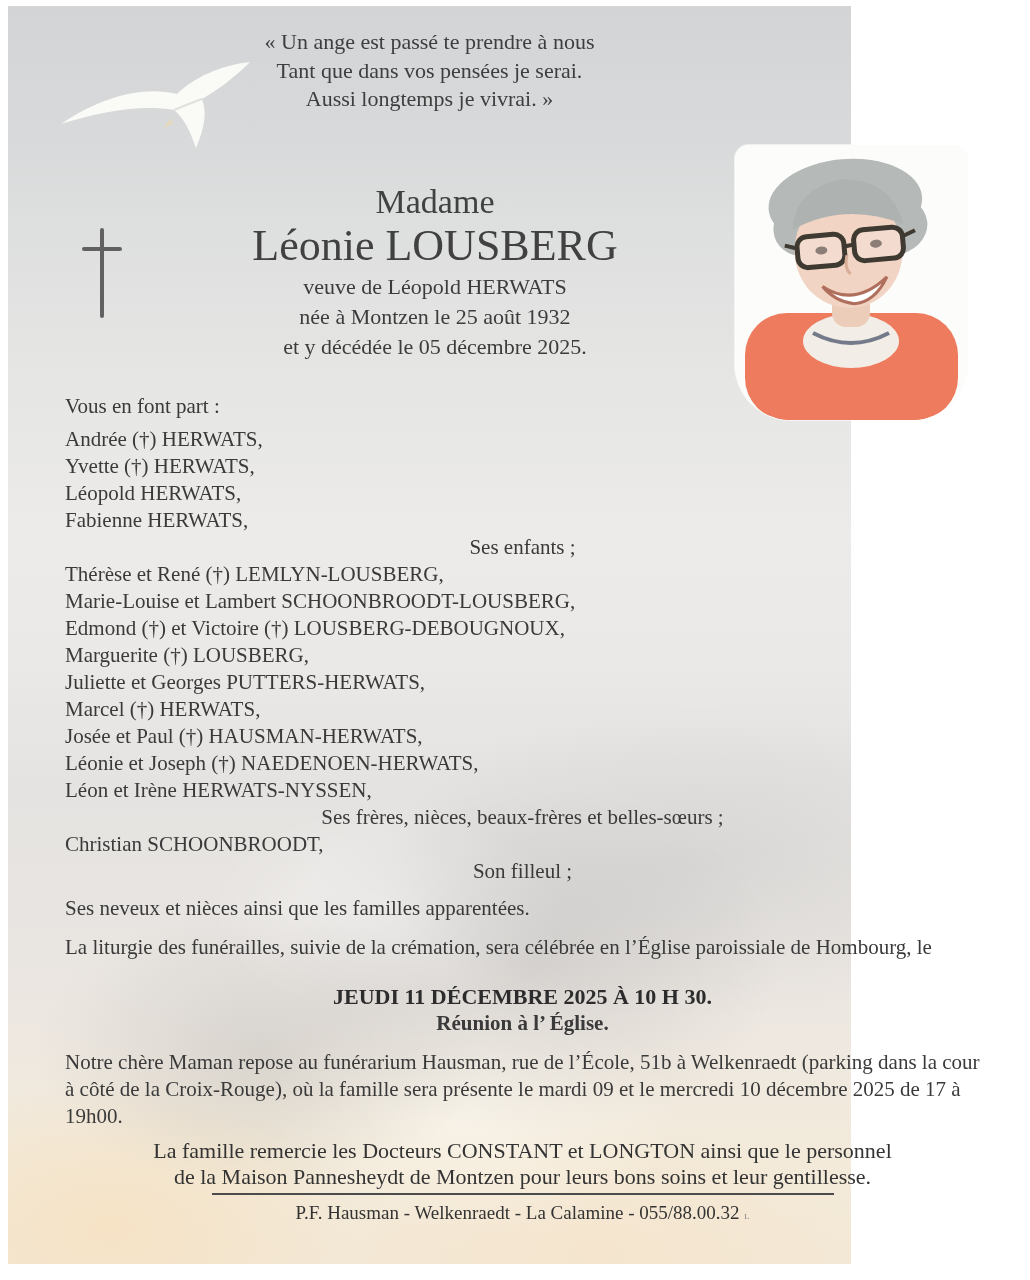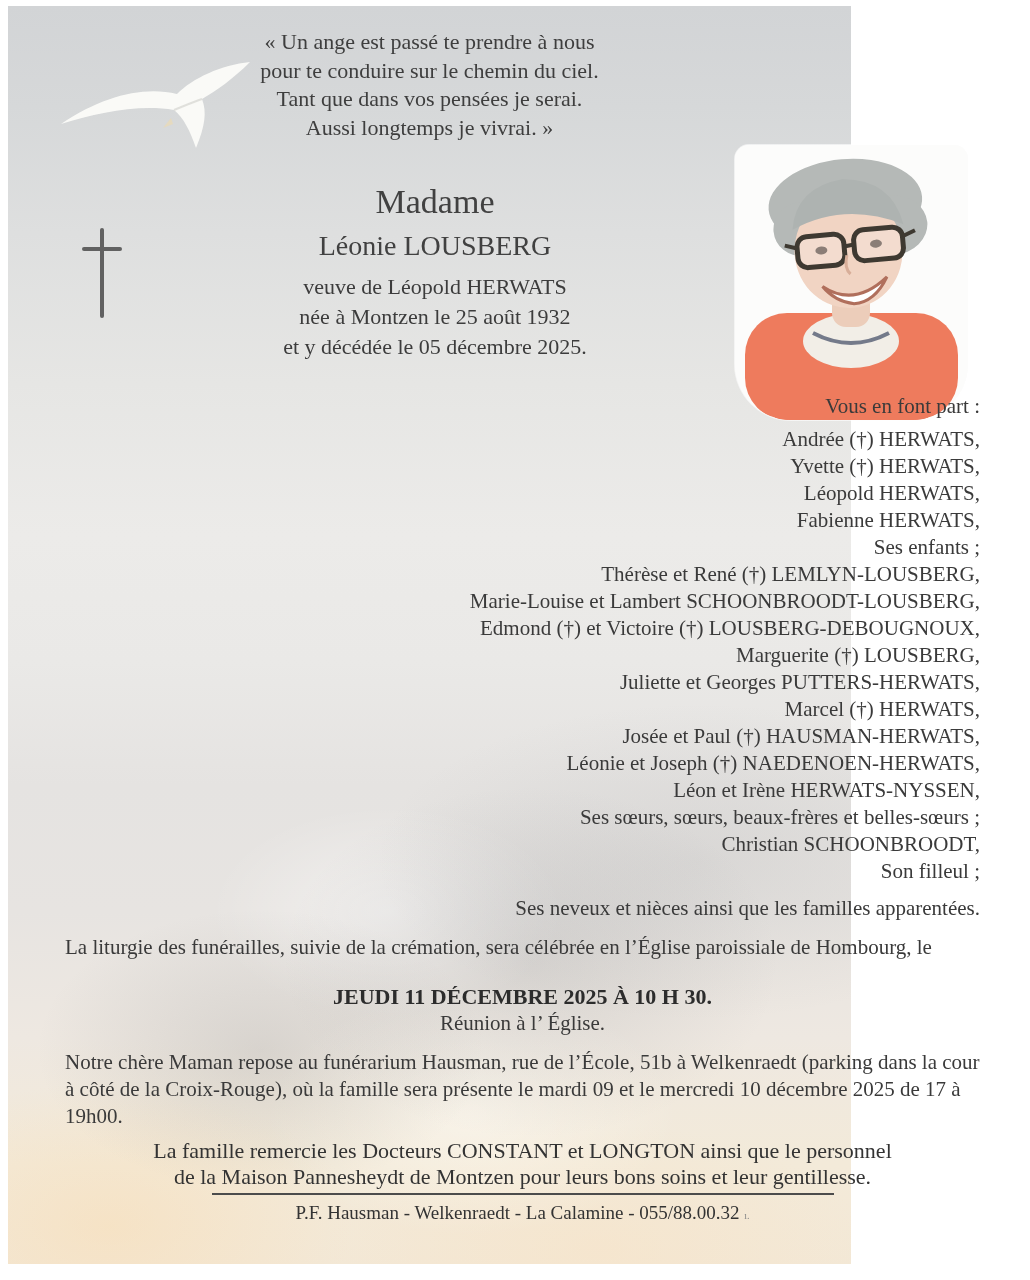--- a/index.html
+++ b/index.html
@@ -16,44 +16,43 @@
       radial-gradient(45% 14% at 70% 99%, rgba(248,226,196,0.45), transparent 72%),
       linear-gradient(180deg,#d2d4d6 0%,#d6d8d9 8%,#dedfdf 18%,#e6e6e4 30%,#ecebe9 42%,#eae9e7 52%,#e5e3e1 62%,#e7e4e1 72%,#eee8e1 82%,#f3ead9 92%,#f3e8d6 100%);
   }
   .quote{position:absolute;left:0;top:22px;width:100%;text-align:center;font-size:22px;line-height:28.5px;color:#3e3e3e;}
   .dove{position:absolute;left:45px;top:52px;width:205px;height:125px;}
   .cross{position:absolute;left:72px;top:222px;width:44px;height:92px;}
   .cross .v{position:absolute;left:20px;top:0;width:4px;height:90px;background:#616161;border-radius:2px;filter:blur(0.3px);}
   .cross .h{position:absolute;left:2px;top:19px;width:40px;height:4px;background:#616161;border-radius:2px;filter:blur(0.3px);}
   .titleblock{position:absolute;left:57px;top:176px;width:740px;text-align:center;}
   .t-madame{font-size:34px;line-height:40px;color:#414141;}
-  .t-name{font-size:28px;line-height:48px;color:#414141;}
+  .t-name{font-size:44px;line-height:48px;color:#414141;}
   .t-sub{font-size:22px;line-height:27px;margin-top:3px;color:#3c3c3c;}
   .photo{position:absolute;left:727px;top:139px;width:233px;height:275px;background:#fcfcfb;border-radius:14px 14px 56px 56px;overflow:hidden;box-shadow:0 0 0 1px rgba(255,255,255,0.6);}
   .bodytext{position:absolute;left:57px;top:387px;width:915px;font-size:21px;line-height:27px;color:#3a3a3a;}
-  .bodyline{white-space:pre;text-align:right;}
-  .right{text-align:right;}
-  .center{text-align:center;}
+  .bodyline{white-space:pre;}
+  .right{text-align:center;}
+  .center{text-align:center;font-weight:bold;}
   .mt6{margin-top:6px;} .mt10{margin-top:10px;} .mt12{margin-top:12px;} .mt22{margin-top:22px;} .mt8{margin-top:8px;}
   .dateline{font-weight:bold;font-size:22px;color:#2c2c2c;}
   .para{white-space:normal;}
   .thanks{font-size:22px;line-height:26px;text-align:center;color:#333;}
   .thanks-rule{width:622px;margin:3px auto 4px auto;border-top:2px solid #4c4c4c;}
   .footerline{font-size:19px;text-align:center;color:#333;}
   .tinymark{font-size:10px;color:#888;vertical-align:baseline;}
 </style>
 </head>
 <body>
 
 <div class="page">
   <div class="card">
 
     <div class="quote">
       <div>« Un ange est passé te prendre à nous</div>
-      <div>pour te conduire sur le chemin du ciel.</div>
       <div>Tant que dans vos pensées je serai.</div>
       <div>Aussi longtemps je vivrai. »</div>
     </div>
 
     <svg class="dove" viewBox="0 0 205 125">
       <path d="M8 66 C50 38 90 28 124 36 C140 20 168 7 197 4 C180 21 163 33 149 41 C154 54 152 68 143 90 C137 73 131 60 121 52 C85 46 45 55 8 66 Z" fill="#fbfbf8" opacity="0.97"></path>
       <path d="M121 52 C131 48 140 44 149 41" stroke="#d9d9d4" stroke-width="2" fill="none" opacity="0.8"></path>
       <path d="M118 60 L110 70 L120 66 Z" fill="#e8d9b8" opacity="0.8"></path>
     </svg>
 
@@ -114,21 +113,21 @@
           <div class="bodyline">Marie-Louise et Lambert SCHOONBROODT-LOUSBERG,</div>
           <div class="bodyline">Edmond (†) et Victoire (†) LOUSBERG-DEBOUGNOUX,</div>
           <div class="bodyline">Marguerite (†) LOUSBERG,</div>
           <div class="bodyline">Juliette et Georges PUTTERS-HERWATS,</div>
           <div class="bodyline">Marcel (†) HERWATS,</div>
           <div class="bodyline">Josée et Paul (†) HAUSMAN-HERWATS,</div>
           <div class="bodyline">Léonie et Joseph (†) NAEDENOEN-HERWATS,</div>
           <div class="bodyline">Léon et Irène HERWATS-NYSSEN,</div>
         </div>
 
-      <div class="bodyline right">Ses sœurs, sœurs, beaux-frères et belles-sœurs ;</div>
+      <div class="bodyline right">Ses frères, nièces, beaux-frères et belles-sœurs ;</div>
       <div class="bodyline">Christian SCHOONBROODT,</div>
       <div class="bodyline right">Son filleul ;</div>
 
       <div class="bodyline mt10">Ses neveux et nièces ainsi que les familles apparentées.</div>
 
       <div class="para mt12">La liturgie des funérailles, suivie de la crémation, sera célébrée en l’Église paroissiale de Hombourg, le</div>
 
       <div class="center dateline mt22">JEUDI 11 DÉCEMBRE 2025 À 10 H 30.</div>
       <div class="center">Réunion à l’ Église.</div>
 

